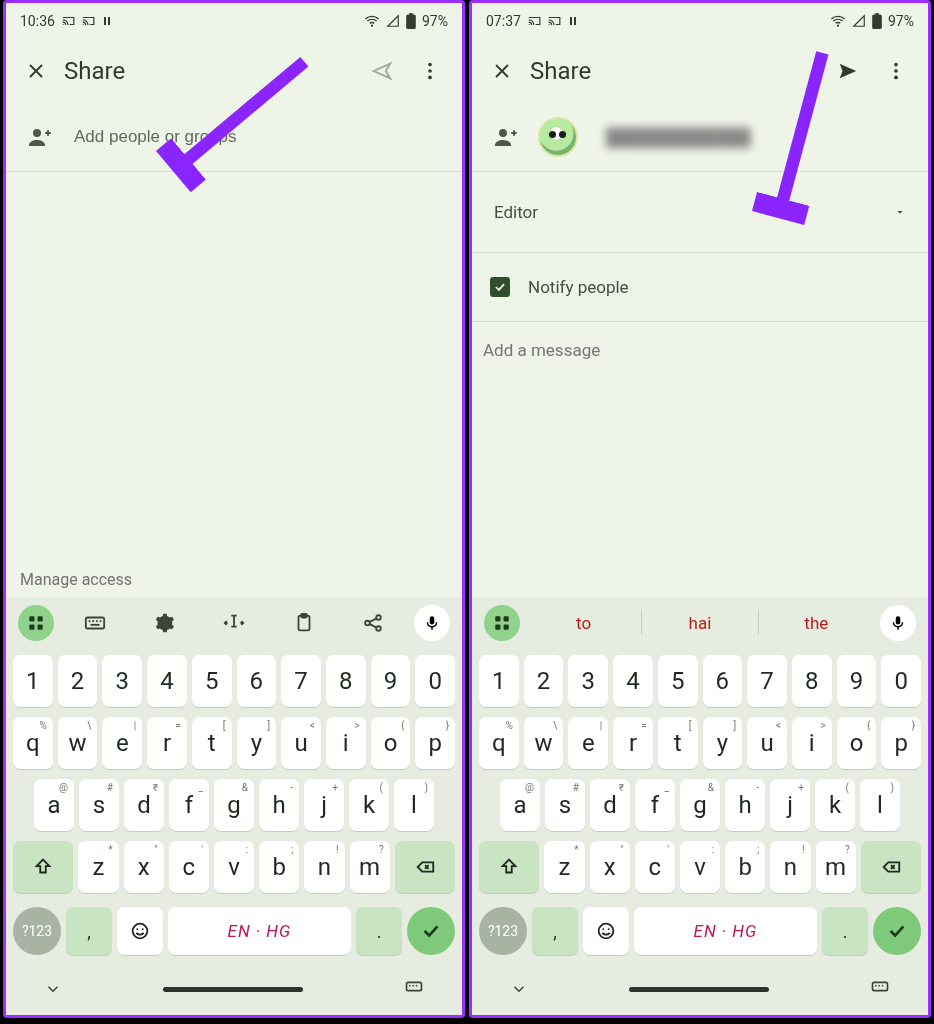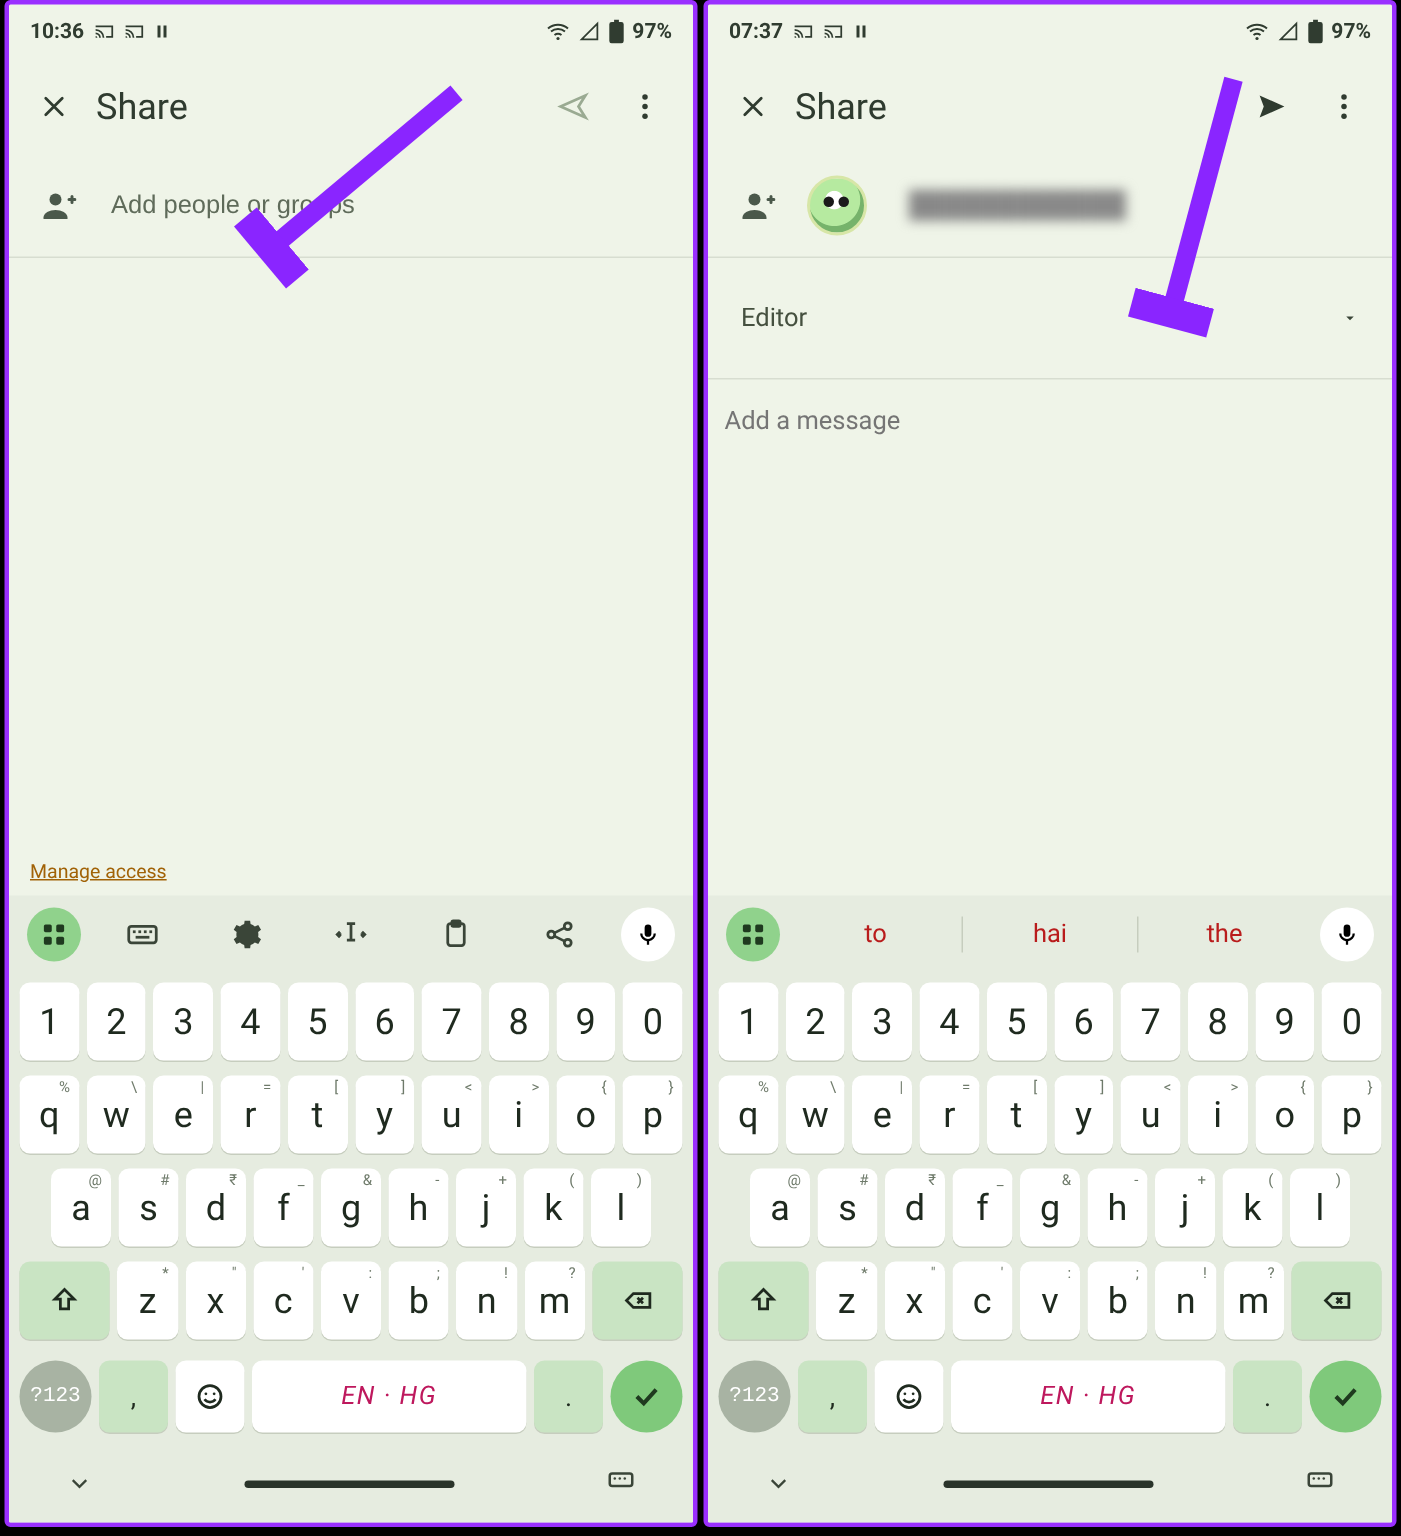--- a/index.html
+++ b/index.html
@@ -29,21 +29,20 @@
 
   
   .statusbar {
     height: 36px;
     padding: 0 14px;
     display: flex;
     align-items: center;
     justify-content: space-between;
     font-size: 14px;
     color: #303c30;
-    font-weight: bold;
   }
   .statusbar .left, .statusbar .right { display: flex; align-items: center; gap: 6px; }
   .statusbar .right svg, .statusbar .left svg { display: block; }
 
   
   .header {
     height: 64px;
     display: flex;
     align-items: center;
     padding: 0 8px 0 6px;
@@ -117,23 +116,22 @@
 
   .arrow-annotation {
     position: absolute;
     pointer-events: none;
     width: 180px;
     transform-origin: top left;
   }
 
   .section-title {
     padding: 14px 14px 8px;
-    font-size: 13px;
-    color: #a16207;
-    text-decoration: underline;
+    font-size: 16px;
+    color: #737373;
   }
   .lock-row { display: flex; align-items: center; gap: 18px; padding: 6px 14px 18px; }
   .lock-badge {
     width: 42px; height: 42px; border-radius: 50%;
     background: #dbe3d4; display: grid; place-items: center;
   }
 
   
   .keyboard { background: #e6ece0; }
   .kb-strip {
@@ -200,21 +198,20 @@
     width: 48px; flex: 0 0 48px; height: 48px;
     box-shadow: none;
   }
   .key.sym {
     background: #a8b3a3;
     color: #fff;
     border-radius: 50%;
     width: 48px; flex: 0 0 48px; height: 48px;
     font-size: 14px;
     box-shadow: none;
-    font-family: Liberation Mono, monospace;
   }
   .kb-row.bottom { align-items: center; height: 56px; margin-bottom: 0; }
   .kb-row.bottom .key { height: 48px; }
 
   .navbar {
     height: 40px;
     display: flex;
     align-items: center;
     justify-content: space-between;
     padding: 0 38px 6px;
@@ -510,20 +507,28 @@
       <span class="chip">████████████</span>
     </div>
 
     <div class="row border-b select-row">
       <span class="label">Editor</span>
       <svg width="12" height="12" viewBox="0 0 24 24">
           <path d="M7 10l5 5 5-5z" fill="#3a4538"></path>
         </svg>
     </div>
 
+    <div class="row border-b">
+      <div class="checkbox">
+        <svg width="14" height="14" viewBox="0 0 24 24">
+            <path fill="none" stroke="#eef4e8" stroke-width="3" d="M5 12l5 5L19 7"></path>
+          </svg>
+      </div>
+      <span style="font-size:17px;">Notify people</span>
+    </div>
 
     <div class="msg-row">
       <textarea rows="1" placeholder="Add a message" style=""></textarea>
     </div>
 
     <svg class="arrow-annotation" style="left:280px; top:108px; transform: rotate(-75deg);" viewBox="0 0 200 60">
       <defs>
           <marker id="ahR" viewBox="0 0 10 10" refX="1" refY="5" markerWidth="10" markerHeight="10" orient="auto-start-reverse">
             <path d="M0 0L10 5L0 10z" fill="#8a25ff"></path>
           </marker>

